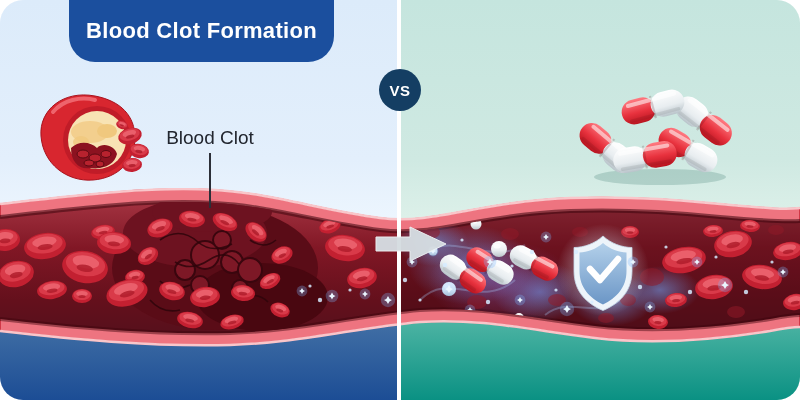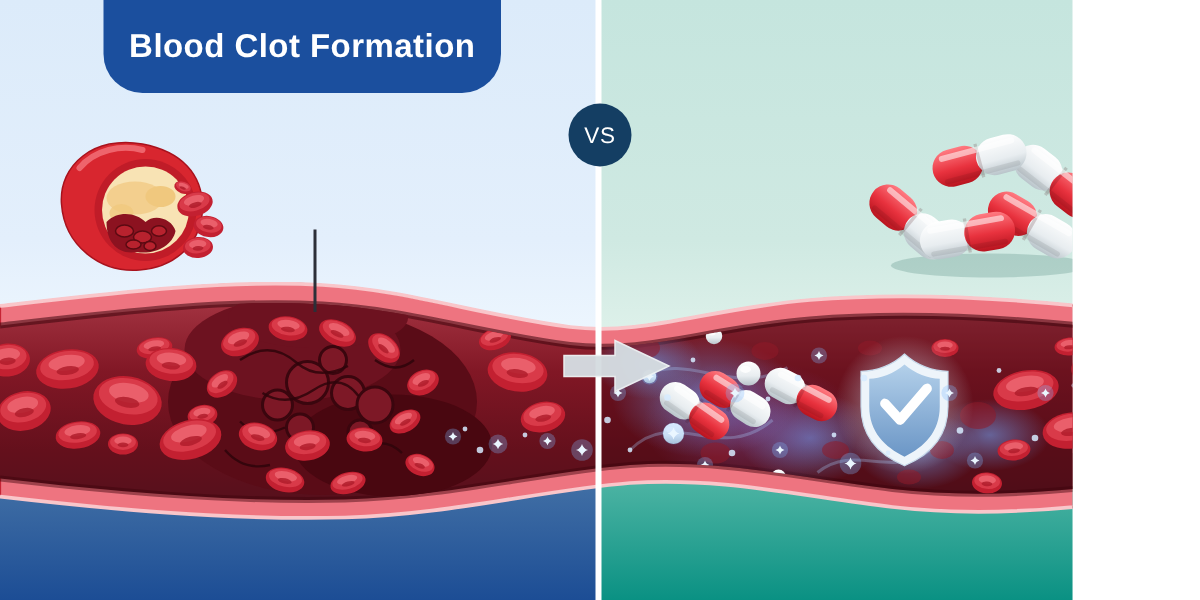--- a/index.html
+++ b/index.html
@@ -1,32 +1,32 @@
 <!DOCTYPE html>
 <html style="--left-bg: #dcebfa; --right-bg: #c5e5de; --left-badge: #1b4f9e; --right-badge: #0e9488; --vs-badge: #143e63; --left-bottom-top: #4b78a9; --left-bottom-bottom: #1c4d95; --right-bottom-top: #5dbcab; --right-bottom-bottom: #0a9183; --divider: #ffffff; --annotation-text: #22262f; --vessel-wall: #ee7480; --vessel-interior: #7f1624; --capsule-red: #e8323e; --shield-blue: #6b96c6;"><head>
 <meta charset="utf-8">
 <style>
   html,body{margin:0;padding:0;background:#ffffff}
-  .stage{position:relative;width:715px;height:400px;overflow:hidden;
-         font-family:"Liberation Sans",sans-serif;}
+  .stage{position:relative;width:800px;height:400px;overflow:hidden;
+         font-family:"Liberation Sans",sans-serif;border-radius:23px;}
   .panel{position:absolute;top:0;width:400px;height:400px;z-index:0}
   .panel.left{left:0;background:linear-gradient(180deg,var(--left-bg,#dcebfa) 0%,#e3effc 40%,#edf6fe 56%)}
   .panel.right{left:400px;background:linear-gradient(180deg,var(--right-bg,#c5e5de) 0%,#cfe9e2 40%,#def1ea 56%)}
   .bottom-band{position:absolute;width:400px;top:302px;height:98px;z-index:1}
   .bottom-band.left{left:0;background:linear-gradient(180deg,var(--left-bottom-top,#4b78a9),var(--left-bottom-bottom,#1c4d95))}
   .bottom-band.right{left:400px;background:linear-gradient(180deg,var(--right-bottom-top,#5dbcab),var(--right-bottom-bottom,#0a9183))}
   .divider{position:absolute;left:397px;top:0;width:4px;height:400px;background:var(--divider,#fff);z-index:40}
   .badge{position:absolute;top:0;height:62px;display:flex;align-items:center;justify-content:center;
          color:#fff;font-weight:bold;font-size:22px;letter-spacing:.3px;
          border-radius:0 0 26px 26px;z-index:50}
   .badge.left{left:69px;width:265px;background:var(--left-badge,#1b4f9e)}
   .badge.right{left:465px;width:269px;background:var(--right-badge,#0e9488)}
   .vs{position:absolute;left:379px;top:69px;width:42px;height:42px;border-radius:50%;
       background:var(--vs-badge,#143e63);color:#fff;display:flex;align-items:center;justify-content:center;
-      font-weight:normal;font-size:15px;letter-spacing:.5px;z-index:50}
+      font-weight:bold;font-size:15px;letter-spacing:.5px;z-index:50}
   .annotation{position:absolute;left:150px;top:127px;width:120px;text-align:center;
               font-size:19px;font-weight:500;color:var(--annotation-text,#22262f);z-index:45}
   .pointer{position:absolute;left:209px;top:153px;width:2px;height:55px;background:#2c2f38;z-index:45}
   svg.layer{position:absolute}
   #clot-icon{left:33px;top:92px;z-index:20}
   #pills-pile{left:560px;top:80px;z-index:20}
   #vessel-scene{left:0;top:188px;z-index:30}
   #flow-arrow{left:372px;top:222px;z-index:44}
 </style>
 </head>
@@ -544,15 +544,16 @@
     <polygon points="4,15 38,15 38,5 74,22 38,39 38,29 4,29" fill="#d5dce1" opacity="0.97" stroke="#eef2f4" stroke-width="1"></polygon>
   </svg>
 
   <div class="badge left">
     <span>Blood Clot Formation</span>
   </div>
   <div class="vs">
     <span>VS</span>
   </div>
 
+  <div class="annotation">Blood Clot</div>
   <div class="pointer"></div>
 
 </div>
 
 </body></html>

